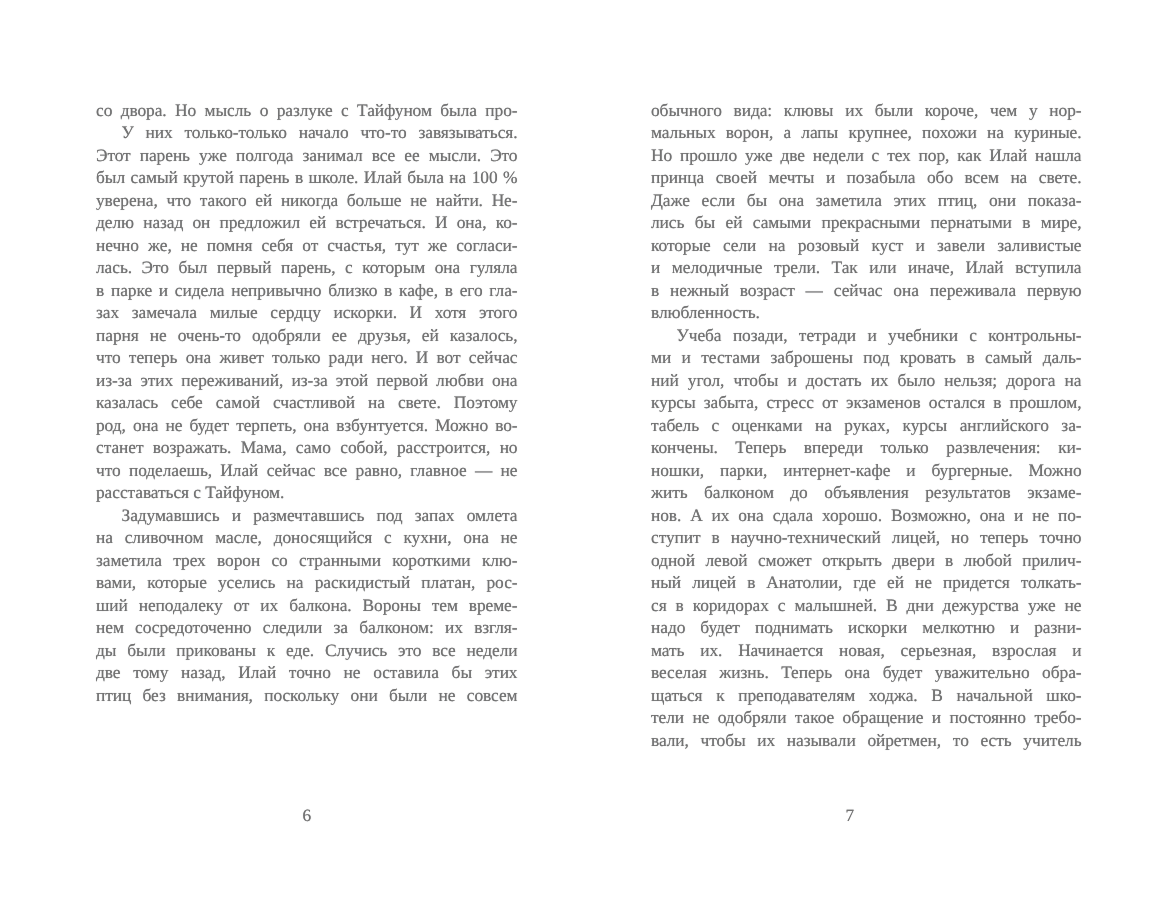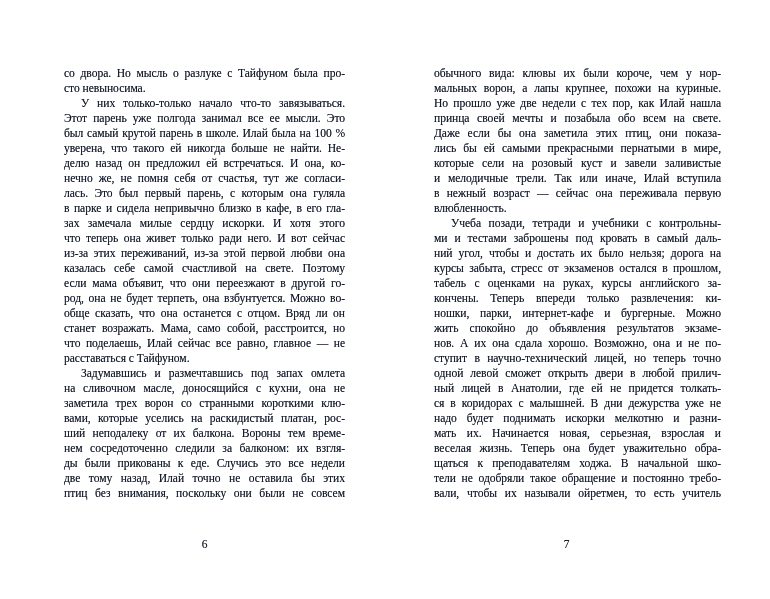--- a/index.html
+++ b/index.html
@@ -7,21 +7,21 @@
     padding: 0;
     background: #ffffff;
   }
   .spread {
     position: relative;
     width: 770px;
     height: 599px;
     background: #ffffff;
     overflow: hidden;
     font-family: "Liberation Serif", "DejaVu Serif", serif;
-    color: #0f172a;
+    color: #737373;
   }
   .text-col {
     position: absolute;
     top: 66px;
     font-size: 11.6px;
     line-height: 15px;
     letter-spacing: -0.05px;
     text-shadow: 0 0 0.45px rgba(46, 48, 51, 0.6);
   }
   .col-left  { left: 64px;  width: 281px; }
@@ -47,36 +47,34 @@
   }
   .pn-left  { left: 64px;  width: 281px; }
   .pn-right { left: 423px; width: 287px; }
 </style>
 </head>
 <body>
 
 <div class="spread">
   <div class="text-col col-left">
       <div class="line">со двора. Но мысль о разлуке с Тайфуном была про-</div>
-      <div class="line para-end">сто невыносима.</div>
       <div class="line indent">У них только-только начало что-то завязываться.</div>
       <div class="line">Этот парень уже полгода занимал все ее мысли. Это</div>
       <div class="line">был самый крутой парень в школе. Илай была на 100 %</div>
       <div class="line">уверена, что такого ей никогда больше не найти. Не-</div>
       <div class="line">делю назад он предложил ей встречаться. И она, ко-</div>
       <div class="line">нечно же, не помня себя от счастья, тут же согласи-</div>
       <div class="line">лась. Это был первый парень, с которым она гуляла</div>
       <div class="line">в парке и сидела непривычно близко в кафе, в его гла-</div>
       <div class="line">зах замечала милые сердцу искорки. И хотя этого</div>
+      <div class="line">парня не очень-то одобряли ее друзья, ей казалось,</div>
       <div class="line">что теперь она живет только ради него. И вот сейчас</div>
       <div class="line">из-за этих переживаний, из-за этой первой любви она</div>
       <div class="line">казалась себе самой счастливой на свете. Поэтому</div>
-      <div class="line">если мама объявит, что они переезжают в другой го-</div>
       <div class="line">род, она не будет терпеть, она взбунтуется. Можно во-</div>
-      <div class="line">обще сказать, что она останется с отцом. Вряд ли он</div>
       <div class="line">станет возражать. Мама, само собой, расстроится, но</div>
       <div class="line">что поделаешь, Илай сейчас все равно, главное — не</div>
       <div class="line para-end">расставаться с Тайфуном.</div>
       <div class="line indent">Задумавшись и размечтавшись под запах омлета</div>
       <div class="line">на сливочном масле, доносящийся с кухни, она не</div>
       <div class="line">заметила трех ворон со странными короткими клю-</div>
       <div class="line">вами, которые уселись на раскидистый платан, рос-</div>
       <div class="line">ший неподалеку от их балкона. Вороны тем време-</div>
       <div class="line">нем сосредоточенно следили за балконом: их взгля-</div>
       <div class="line">ды были прикованы к еде. Случись это все недели</div>
@@ -94,21 +92,21 @@
       <div class="line">и мелодичные трели. Так или иначе, Илай вступила</div>
       <div class="line">в нежный возраст — сейчас она переживала первую</div>
       <div class="line para-end">влюбленность.</div>
       <div class="line indent">Учеба позади, тетради и учебники с контрольны-</div>
       <div class="line">ми и тестами заброшены под кровать в самый даль-</div>
       <div class="line">ний угол, чтобы и достать их было нельзя; дорога на</div>
       <div class="line">курсы забыта, стресс от экзаменов остался в прошлом,</div>
       <div class="line">табель с оценками на руках, курсы английского за-</div>
       <div class="line">кончены. Теперь впереди только развлечения: ки-</div>
       <div class="line">ношки, парки, интернет-кафе и бургерные. Можно</div>
-      <div class="line">жить спокойно до объявления результатов экзаме-</div>
+      <div class="line">жить балконом до объявления результатов экзаме-</div>
       <div class="line">нов. А их она сдала хорошо. Возможно, она и не по-</div>
       <div class="line">ступит в научно-технический лицей, но теперь точно</div>
       <div class="line">одной левой сможет открыть двери в любой прилич-</div>
       <div class="line">ный лицей в Анатолии, где ей не придется толкать-</div>
       <div class="line">ся в коридорах с малышней. В дни дежурства уже не</div>
       <div class="line">надо будет поднимать искорки мелкотню и разни-</div>
       <div class="line">мать их. Начинается новая, серьезная, взрослая и</div>
       <div class="line">веселая жизнь. Теперь она будет уважительно обра-</div>
       <div class="line">щаться к преподавателям ходжа. В начальной шко-</div>
       <div class="line">тели не одобряли такое обращение и постоянно требо-</div>

